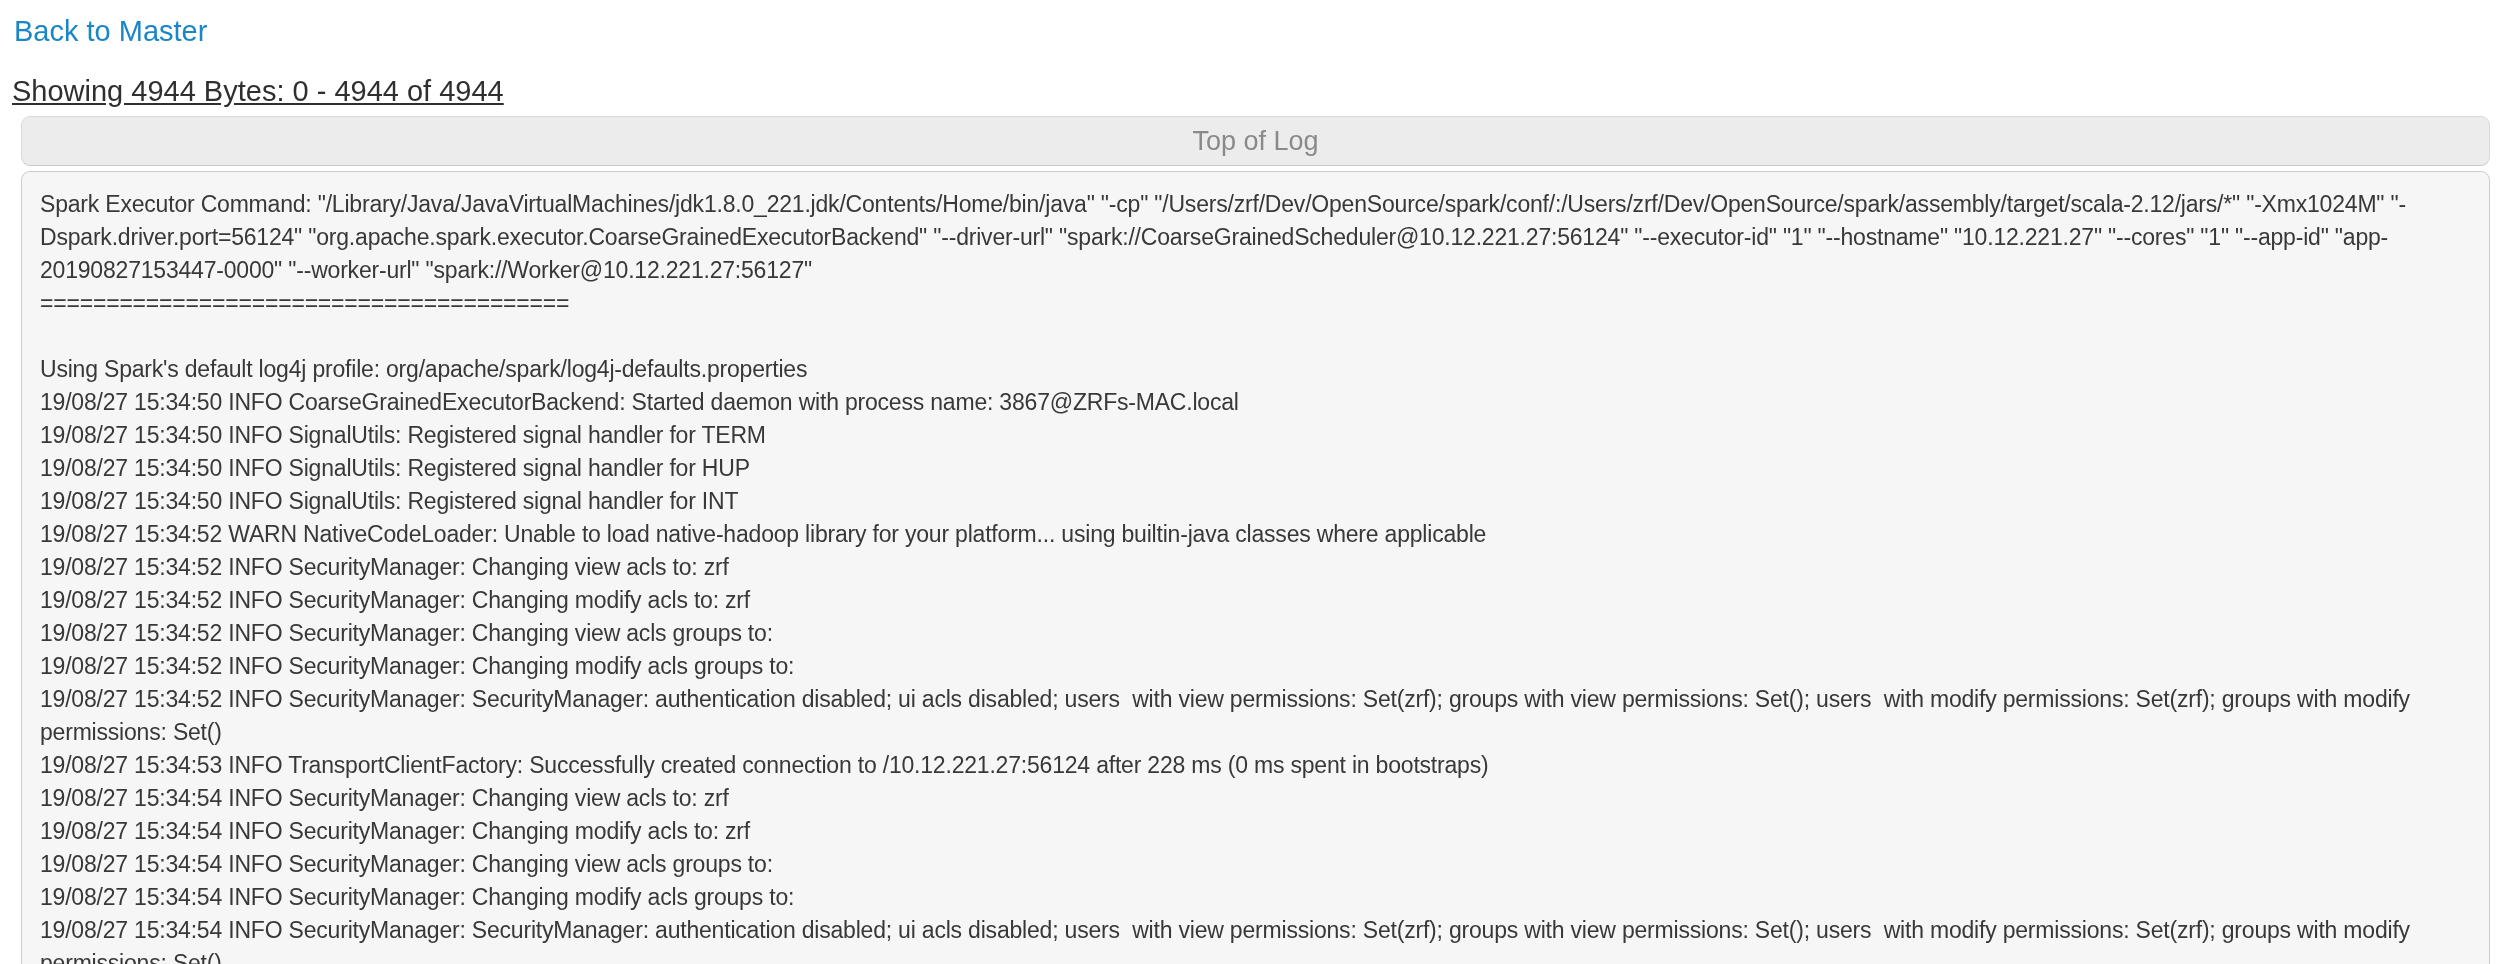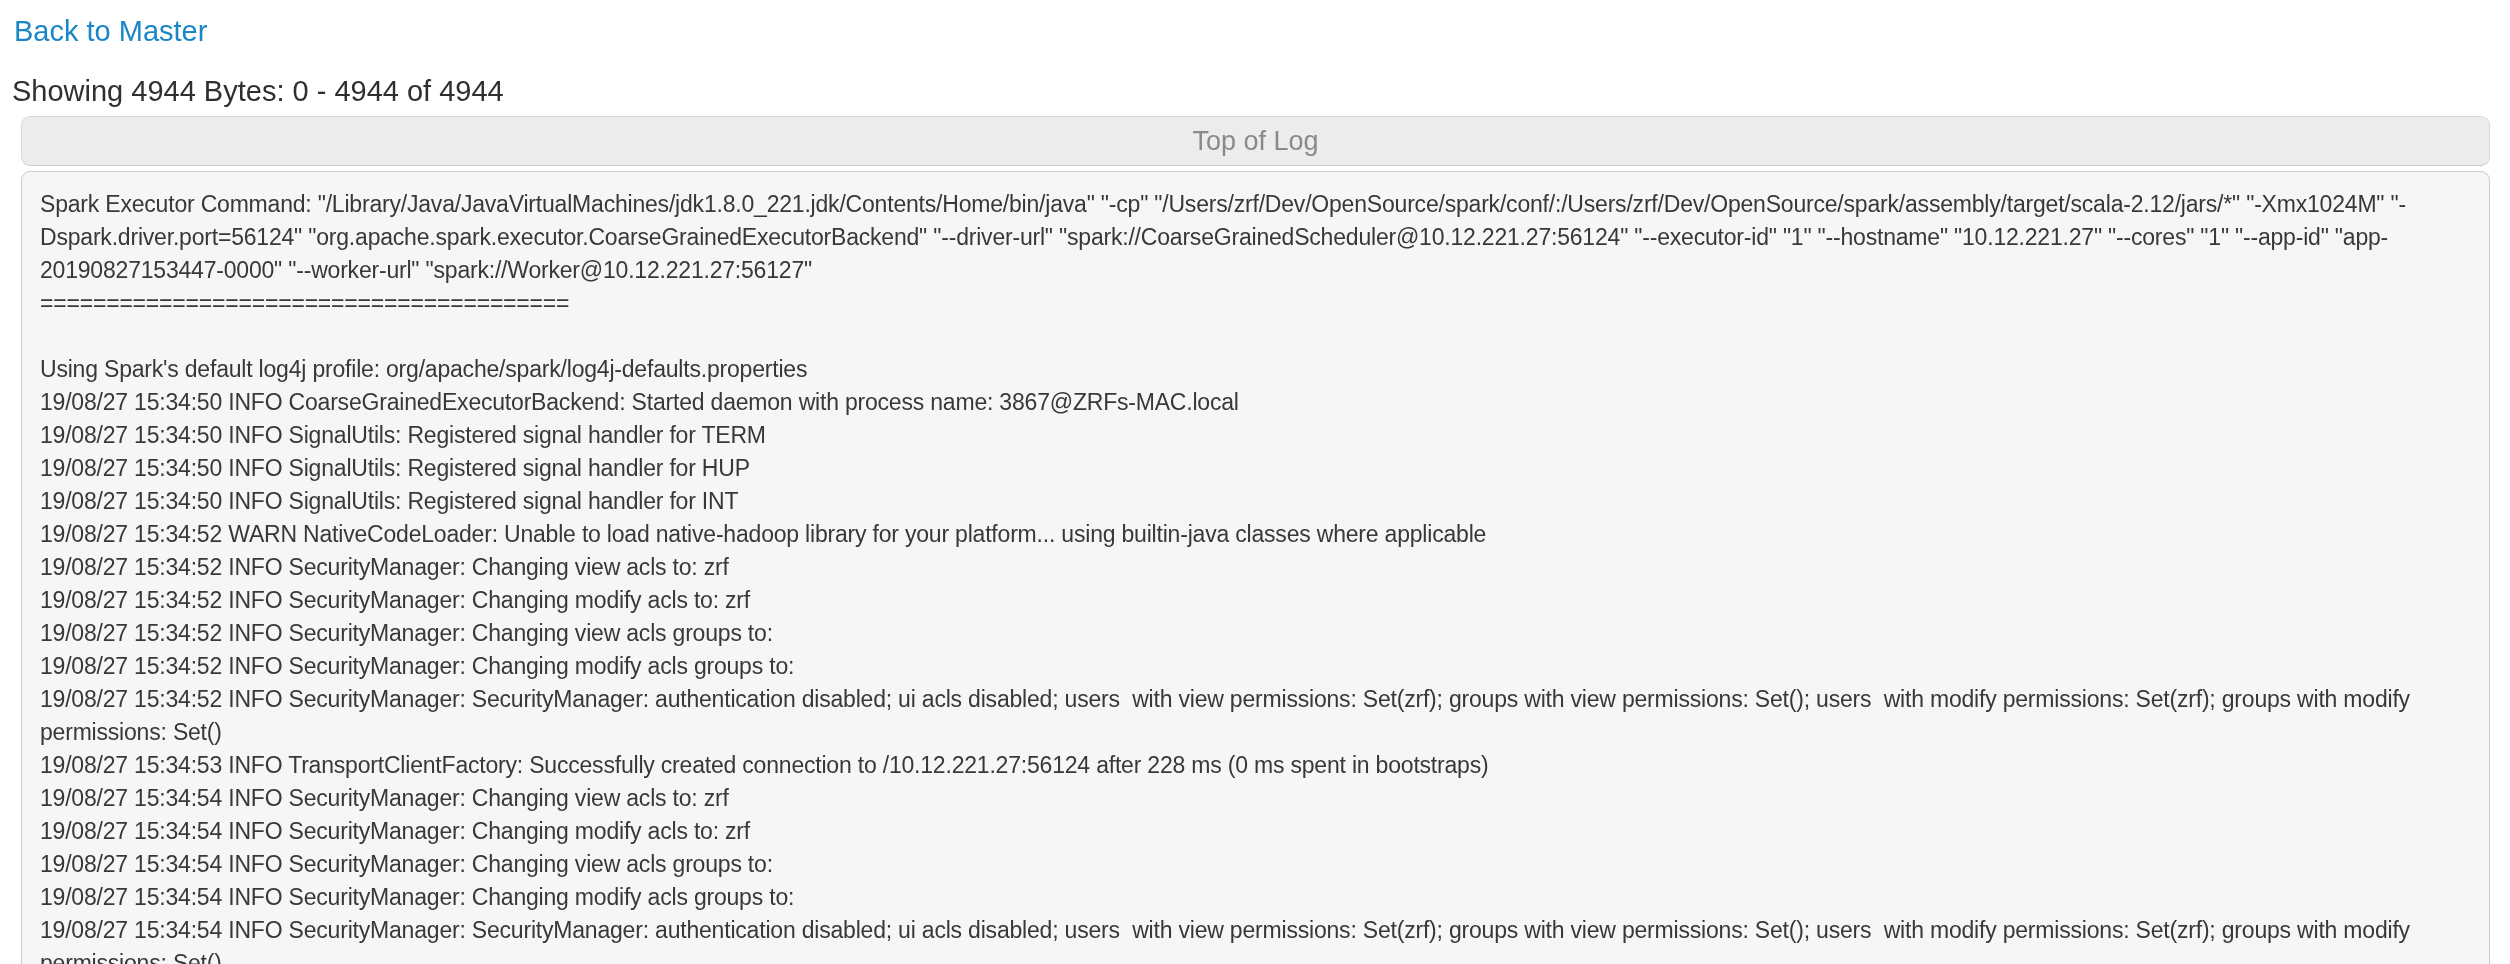--- a/index.html
+++ b/index.html
@@ -23,20 +23,21 @@
     line-height: 34px;
     color: #1a86c8;
     text-decoration: none;
     cursor: pointer;
   }
   .byte-range {
     margin: 26px 0 0 12px;
     font-size: 29px;
     line-height: 34px;
     color: #2f2f2f;
+    text-decoration: underline;
   }
   .top-log-btn {
     box-sizing: border-box;
     margin: 8px 20px 0 21px;
     height: 50px;
     background: #ececec;
     border: 1px solid #d9d9d9;
     border-bottom-color: #c9c9c9;
     border-radius: 9px;
     display: flex;

